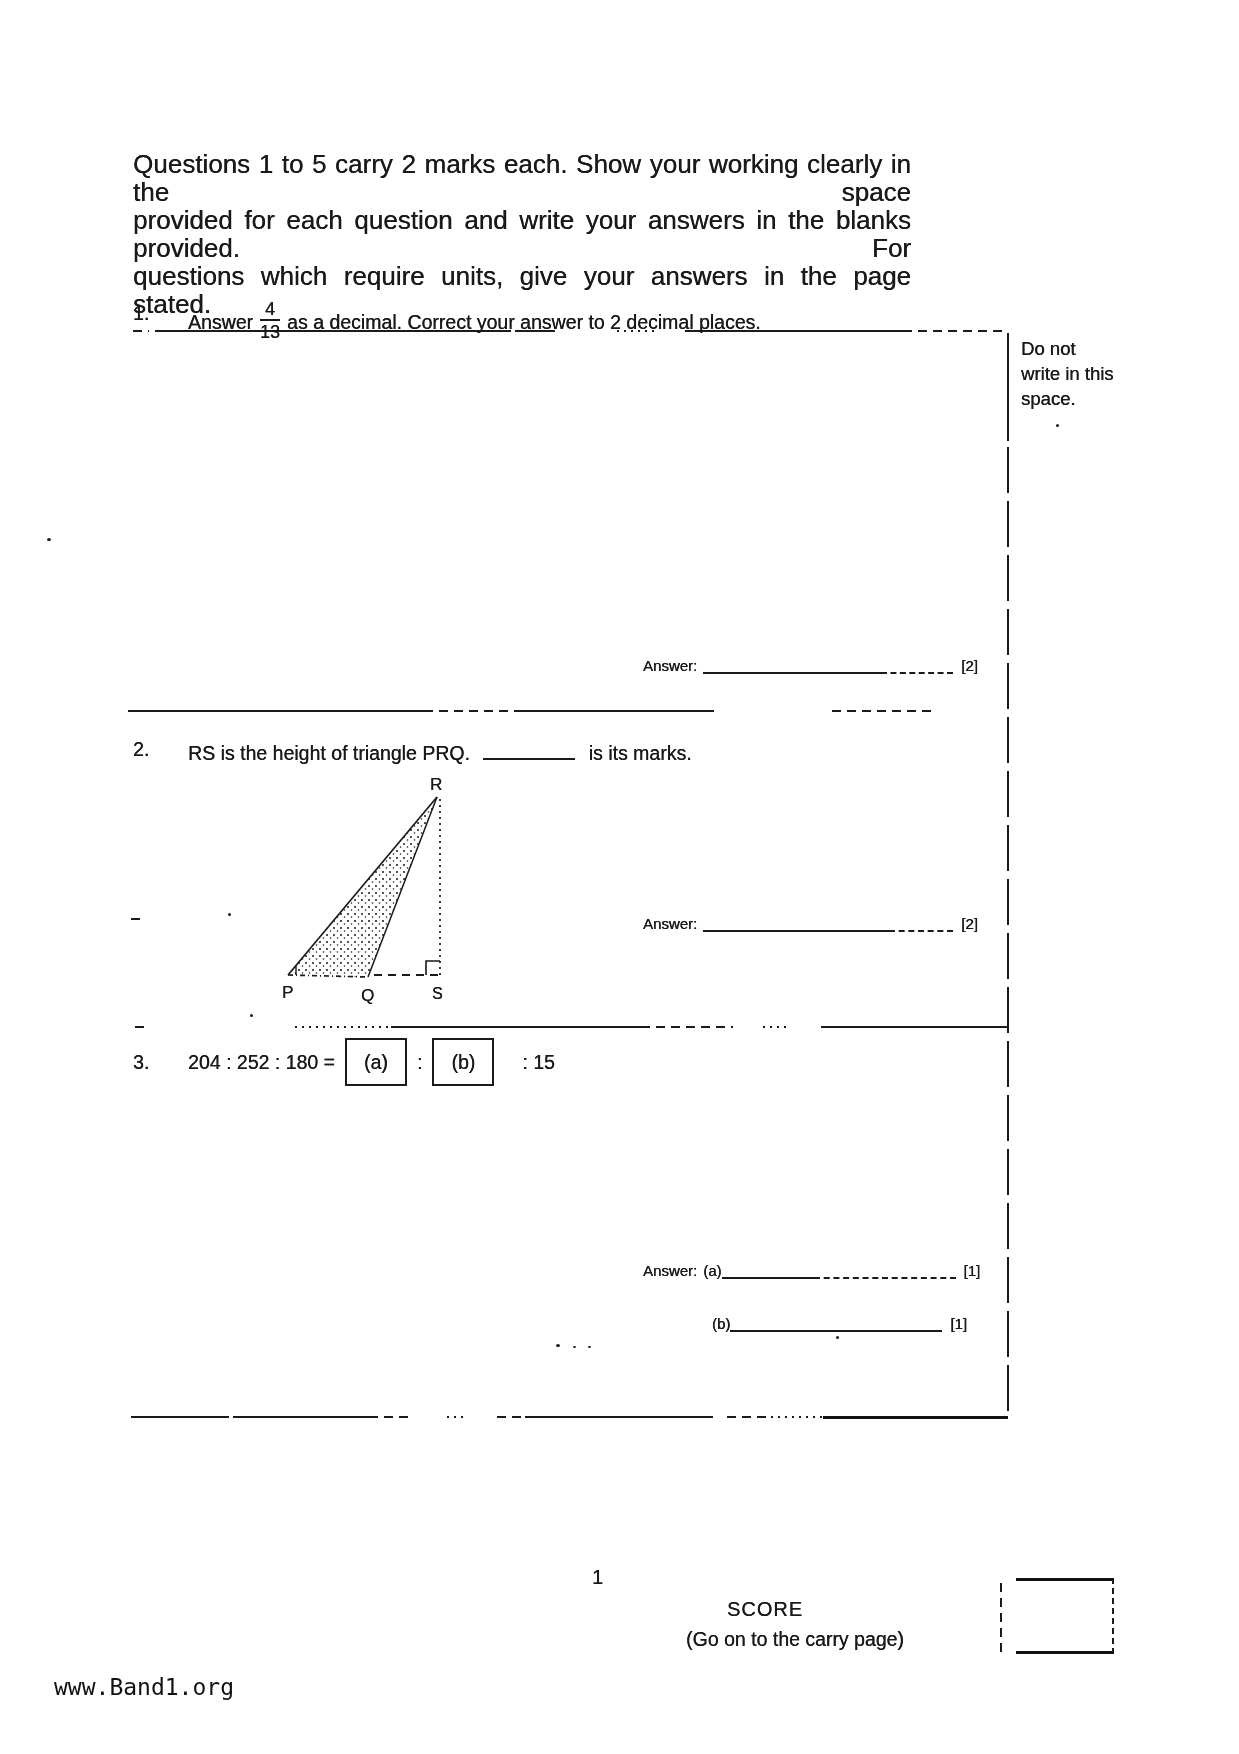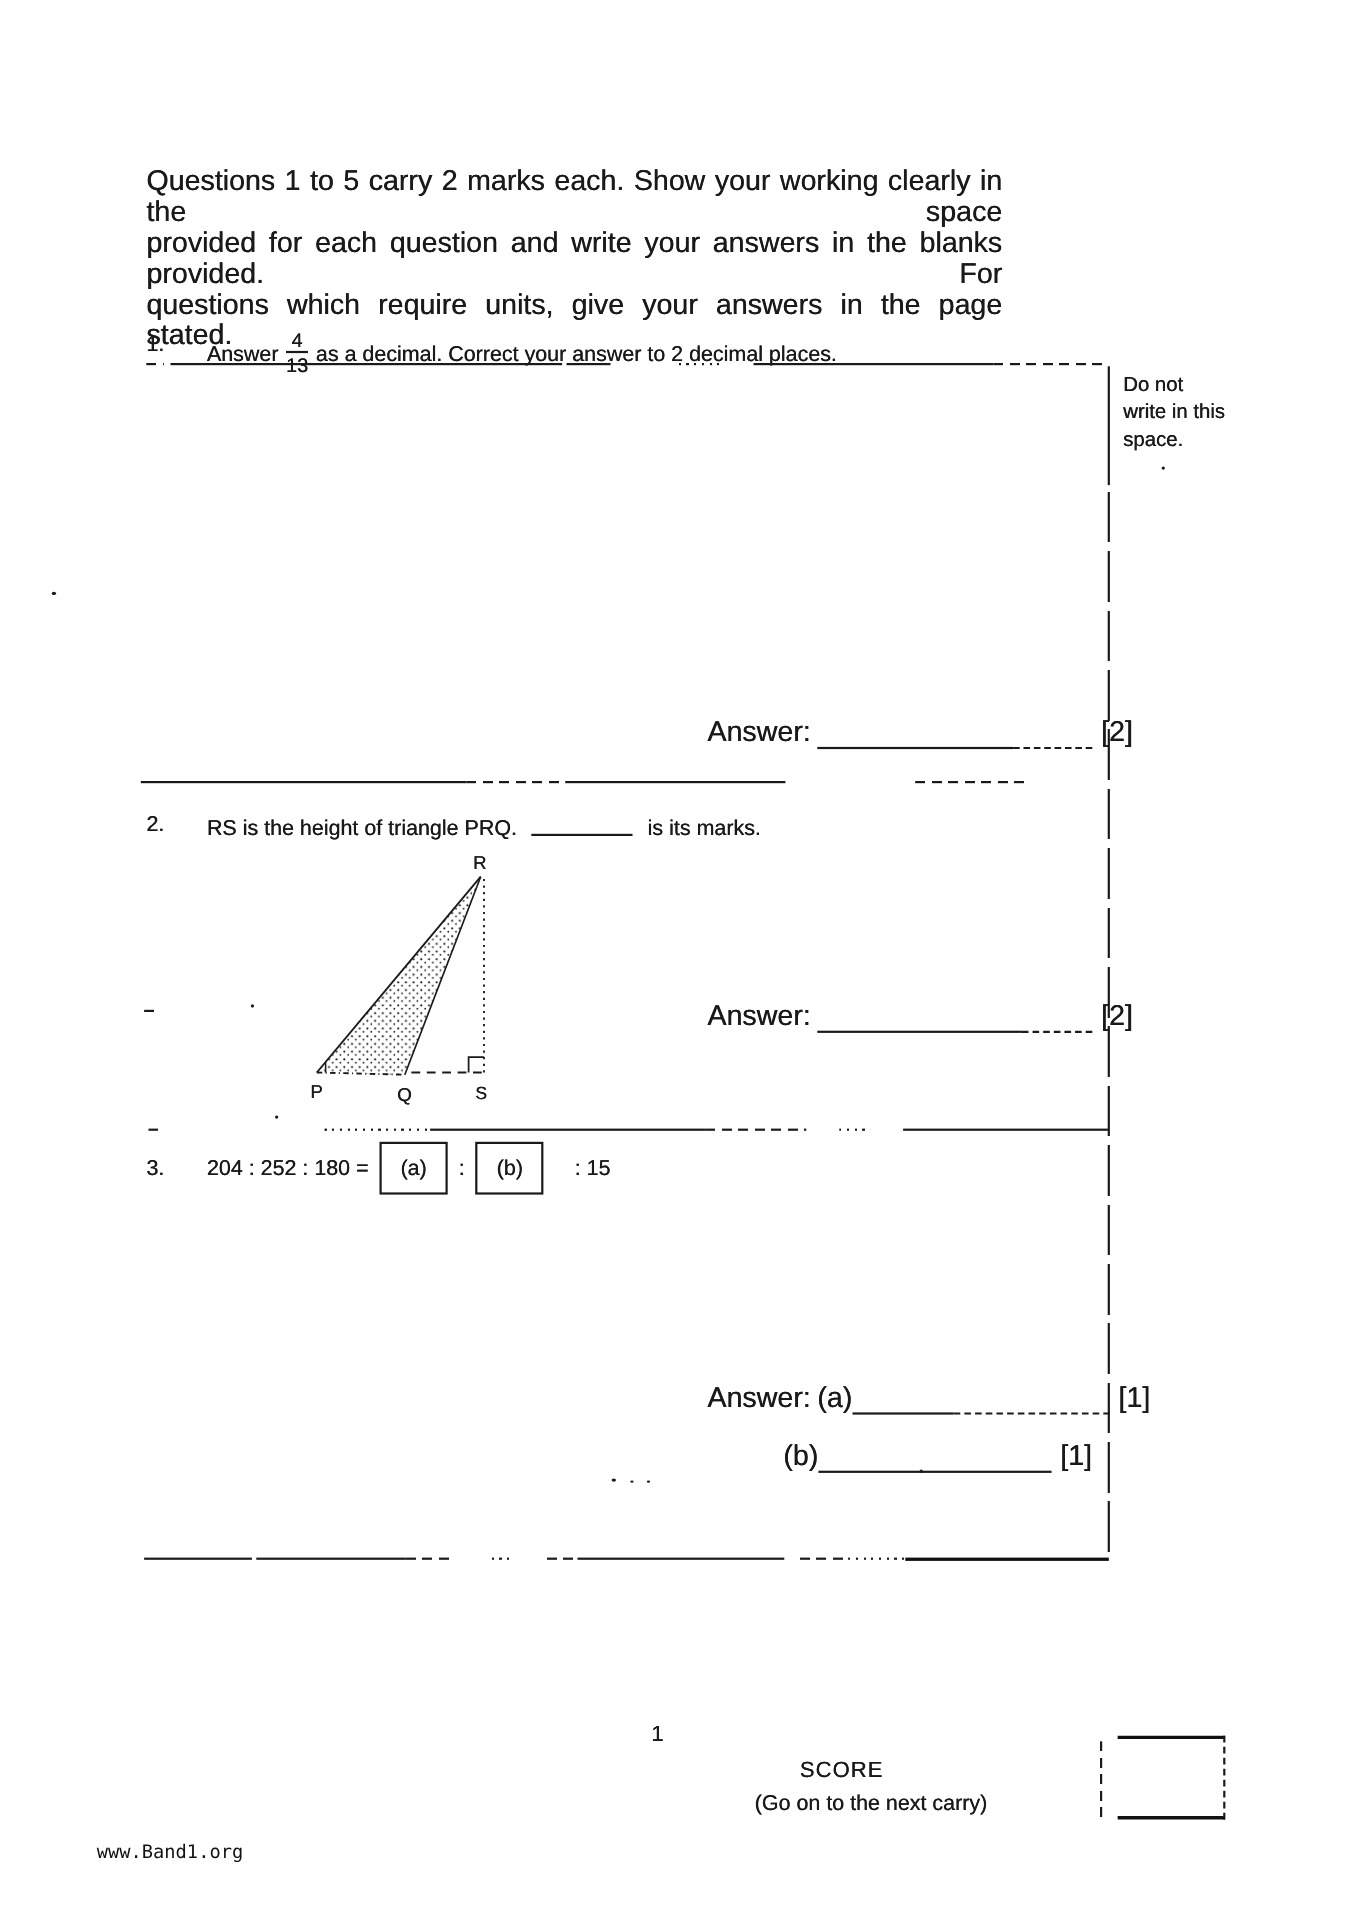--- a/index.html
+++ b/index.html
@@ -28,40 +28,40 @@
   .vline-main2{position:absolute;left:1007px;top:447px;width:2px;height:970px;
     background:repeating-linear-gradient(180deg,#1a1a1a 0 46px,rgba(0,0,0,0) 46px 54px);}
   .margin-note{position:absolute;left:1021px;top:336px;width:94px;font-size:18.5px;line-height:25px;}
   
   .q-row{position:absolute;left:133px;display:flex;font-size:19.5px;}
   .q-num{width:55px;flex:0 0 55px;}
   .frac{display:inline-flex;flex-direction:column;align-items:center;vertical-align:middle;line-height:1.05;margin:0 7px;font-size:18px;position:relative;top:-2px;}
   .frac .den{border-top:2px solid #1a1a1a;padding-top:2px;}
   .inline-blank{display:inline-block;width:92px;border-bottom:2px solid #1a1a1a;height:1em;margin:0 8px;}
   
-  .answer-row{position:absolute;display:flex;align-items:flex-end;font-size:26px;}
+  .answer-row{position:absolute;display:flex;align-items:flex-end;font-size:15px;}
   .blank{display:inline-block;height:22px;}
   .b-solid{border-bottom:2px solid #1a1a1a;}
   .b-dash{border-bottom:2px dashed #1a1a1a;}
   .marks{margin-left:8px;}
   .alabel{margin-right:6px;white-space:nowrap;}
   
   .ratio-row{position:absolute;left:133px;top:1036px;display:flex;align-items:center;font-size:19.5px;height:52px;}
   .ratio-box{display:inline-flex;align-items:center;justify-content:center;width:58px;height:44px;border:2px solid #1a1a1a;margin:0 10px;flex:0 0 58px;}
   
   .tri-wrap{position:absolute;left:262px;top:772px;}
   
   .page-number{position:absolute;left:592px;top:1566px;font-size:20px;}
   .score-label{position:absolute;left:700px;top:1598px;width:130px;text-align:center;font-size:20px;letter-spacing:1px;}
   .continue-note{position:absolute;left:686px;top:1628px;font-size:19.5px;}
   .score-vline{position:absolute;left:1000px;top:1583px;width:2px;height:70px;
     background:repeating-linear-gradient(180deg,#1a1a1a 0 9px,rgba(0,0,0,0) 9px 15px);}
   .score-box{position:absolute;left:1016px;top:1578px;width:96px;height:70px;
     border-top:3px solid #111;border-bottom:3px solid #111;border-right:2px dashed #1a1a1a;}
-  .website{position:absolute;left:54px;top:1674px;font-family:"DejaVu Sans Mono","Liberation Mono",monospace;font-size:17px;color:#111;text-shadow:none;margin-left:34px;}
+  .website{position:absolute;left:54px;top:1674px;font-family:"DejaVu Sans Mono","Liberation Mono",monospace;font-size:23px;color:#111;text-shadow:none;}
   
   .speck{position:absolute;background:#1a1a1a;border-radius:50%;}
 </style>
 </head>
 <body>
 
 <div class="page">
 
   <div class="instructions">
     <div class="jline">Questions 1 to 5 carry 2 marks each.  Show your working clearly in the space</div>
@@ -168,21 +168,21 @@
     <span class="blank b-solid" style="width:212px;"></span>
     <span class="marks">[1]</span>
   </div>
 
   <div class="sep" style="left:131px;top:1416px;">
     <span class="seg seg-solid" style="width:98px;"></span><span class="seg seg-gap" style="width:4px;"></span><span class="seg seg-solid" style="width:136px;"></span><span class="seg seg-dash" style="width:42px;"></span><span class="seg seg-gap" style="width:36px;"></span><span class="seg seg-dot" style="width:16px;"></span><span class="seg seg-gap" style="width:34px;"></span><span class="seg seg-dash" style="width:28px;"></span><span class="seg seg-solid" style="width:188px;"></span><span class="seg seg-gap" style="width:14px;"></span><span class="seg seg-dash" style="width:44px;"></span><span class="seg seg-dot" style="width:52px;"></span><span class="seg seg-thick" style="width:185px;"></span>
   </div>
 
   <div class="page-number">1</div>
   <div class="score-label">SCORE</div>
-  <div class="continue-note">(Go on to the next carry)</div>
+  <div class="continue-note">(Go on to the carry page)</div>
   <div class="score-vline"></div>
   <div class="score-box"></div>
   <div class="website">www.Band1.org</div>
 
   <div class="speck" style="left:1056px;top:424px;width:3px;height:3px;"></div>
   <div class="speck" style="left:47px;top:538px;width:4px;height:3px;"></div>
   <div class="speck" style="left:131px;top:918px;width:9px;height:2px;border-radius:0;"></div>
   <div class="speck" style="left:228px;top:913px;width:3px;height:3px;"></div>
   <div class="speck" style="left:250px;top:1014px;width:3px;height:3px;"></div>
   <div class="speck" style="left:556px;top:1344px;width:4px;height:3px;"></div>

